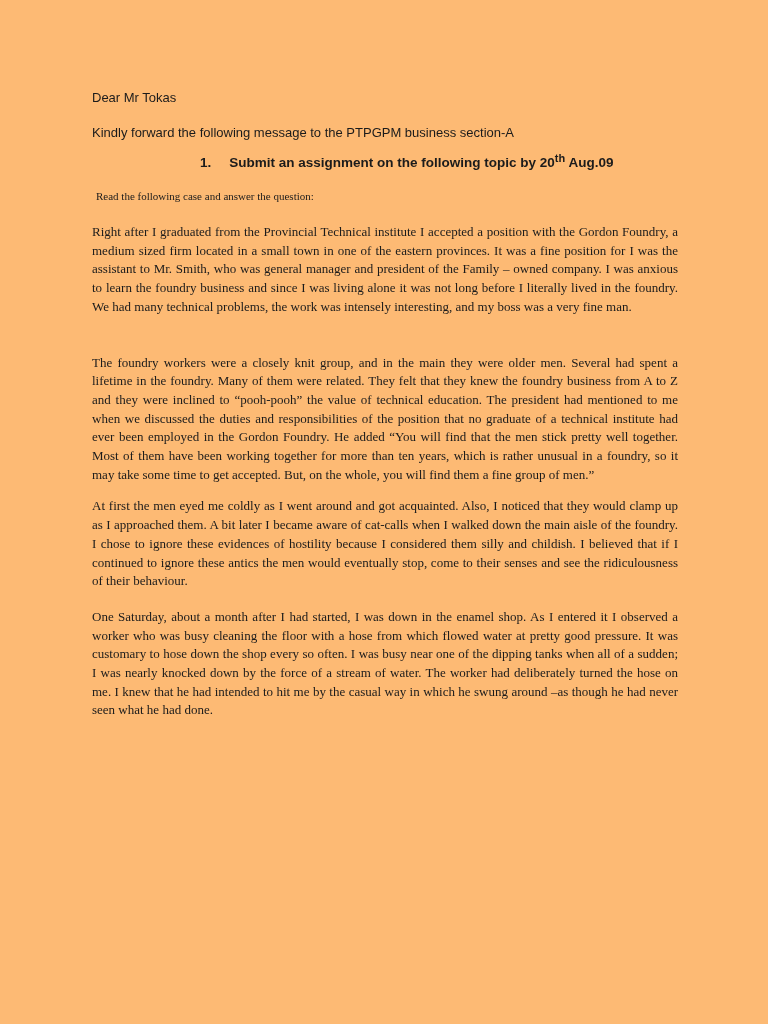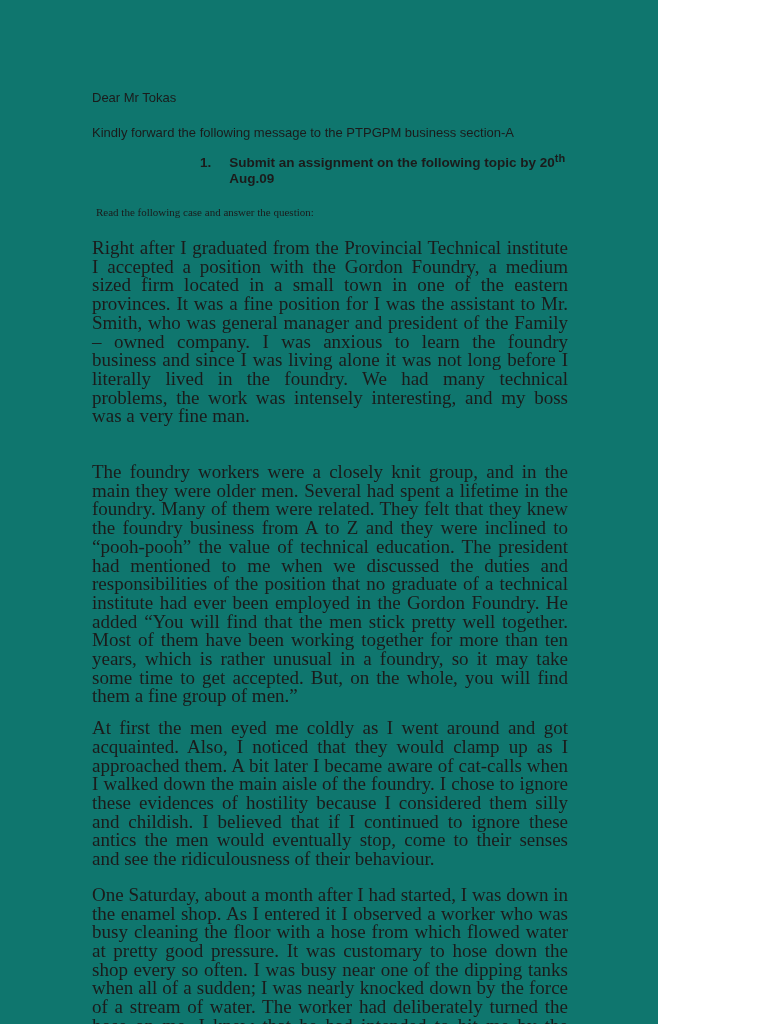--- a/index.html
+++ b/index.html
@@ -2,23 +2,23 @@
 <html><head>
 <meta charset="utf-8">
 <style>
   html, body {
     margin: 0;
     padding: 0;
     background: #ffffff;
   }
   .page {
     position: relative;
-    width: 658px;
+    width: 768px;
     height: 1024px;
-    background: #0f766e;
+    background: #fdba74;
     overflow: hidden;
   }
   .content {
     padding: 90px 90px 0 92px;
     color: #1b1b1b;
   }
   p { margin: 0; }
   .sans {
     font-family: "Liberation Sans", sans-serif;
     font-size: 13px;
@@ -46,21 +46,21 @@
   .case-prompt {
     font-family: "Liberation Serif", serif;
     font-size: 11px;
     line-height: 18px;
     margin-top: 16px;
     padding-left: 4px;
     color: #1b1b1b;
   }
   .body-para {
     font-family: "Liberation Serif", serif;
-    font-size: 19px;
+    font-size: 13px;
     line-height: 18.7px;
     text-align: justify;
     color: #1b1b1b;
   }
   .para-1 { margin-top: 18px; }
   .para-2 { margin-top: 37px; }
   .para-3 { margin-top: 13px; }
   .para-4 { margin-top: 17px; }
 </style>
 </head>

